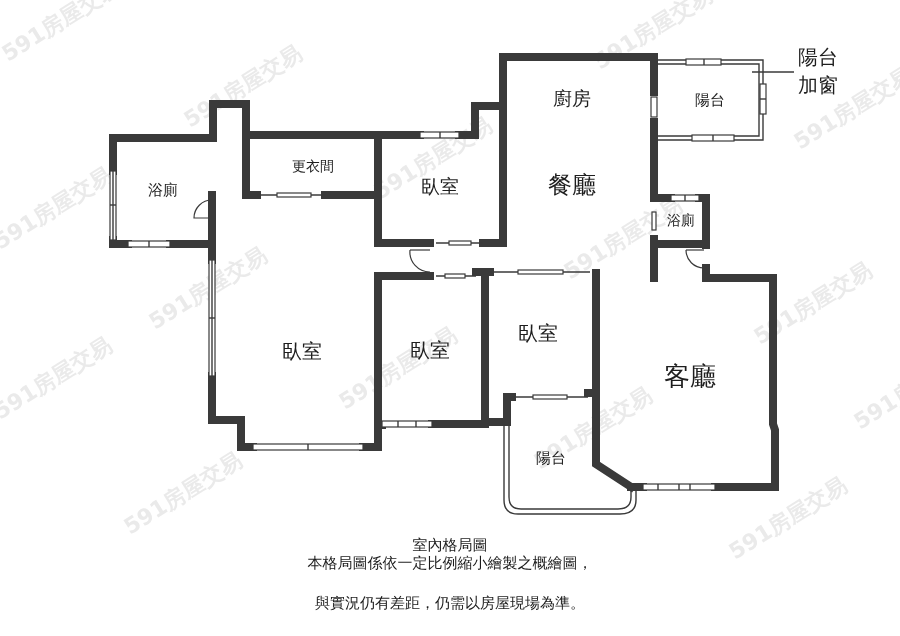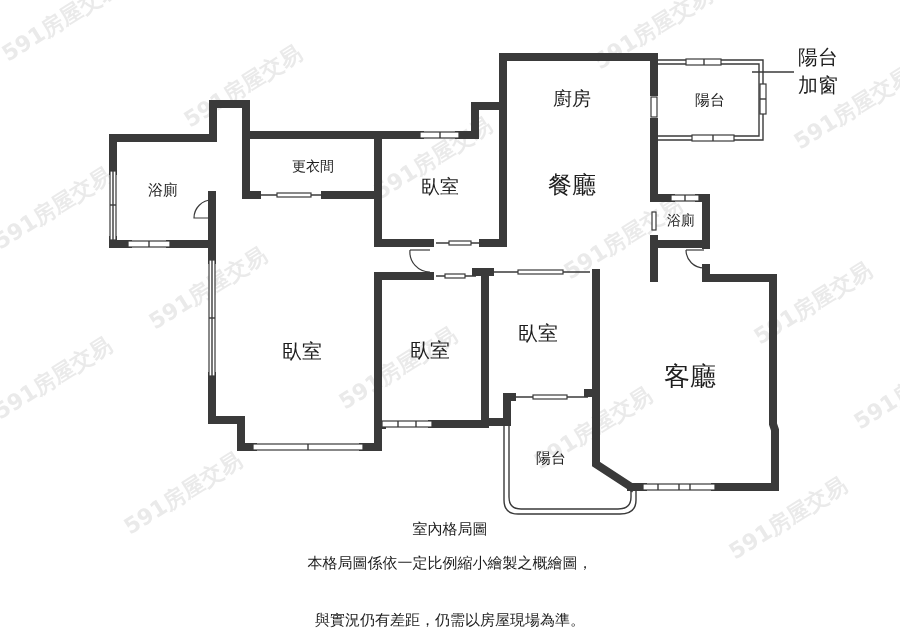--- a/index.html
+++ b/index.html
@@ -5,23 +5,23 @@
   html, body { margin: 0; padding: 0; background: #ffffff; }
   body { width: 900px; height: 636px; position: relative; overflow: hidden; font-family: "DejaVu Serif", "Liberation Serif", serif; }
   #plan { position: absolute; left: 0; top: 0; width: 900px; height: 636px; }
   .wall { fill: none; stroke: #3a3a3a; stroke-width: 8; stroke-linejoin: miter; stroke-linecap: square; }
   .thin { fill: none; stroke: #3a3a3a; stroke-width: 1.4; }
   .win  { fill: #ffffff; stroke: #3a3a3a; stroke-width: 1.2; }
   .door { fill: none; stroke: #3a3a3a; stroke-width: 1.2; }
   .lbl  { fill: #1e1e1e; font-family: "DejaVu Serif", "Liberation Serif", serif; text-anchor: middle; dominant-baseline: middle; }
   .wm   { fill: #d9d9d9; opacity: 0.55; font-family: "DejaVu Sans", "Liberation Sans", sans-serif; font-weight: bold; font-size: 22px; }
   .caption { position: absolute; left: 0; width: 900px; text-align: center; font-family: "DejaVu Sans", "Liberation Sans", sans-serif; color: #1a1a1a; }
-  .cap-title { top: 520px; font-size: 15px; }
+  .cap-title { top: 536px; font-size: 15px; }
   .cap-line1 { top: 554px; font-size: 15px; }
-  .cap-line2 { top: 611px; font-size: 15px; }
+  .cap-line2 { top: 594px; font-size: 15px; }
 </style>
 </head>
 <body>
 
 <svg id="plan" viewBox="0 0 900 636" xmlns="http://www.w3.org/2000/svg">
 
   <g>
     <text class="wm" transform="translate(8,62) rotate(-32)">591房屋交易</text>
     <text class="wm" transform="translate(190,128) rotate(-32)">591房屋交易</text>
     <text class="wm" transform="translate(600,70) rotate(-32)">591房屋交易</text>

